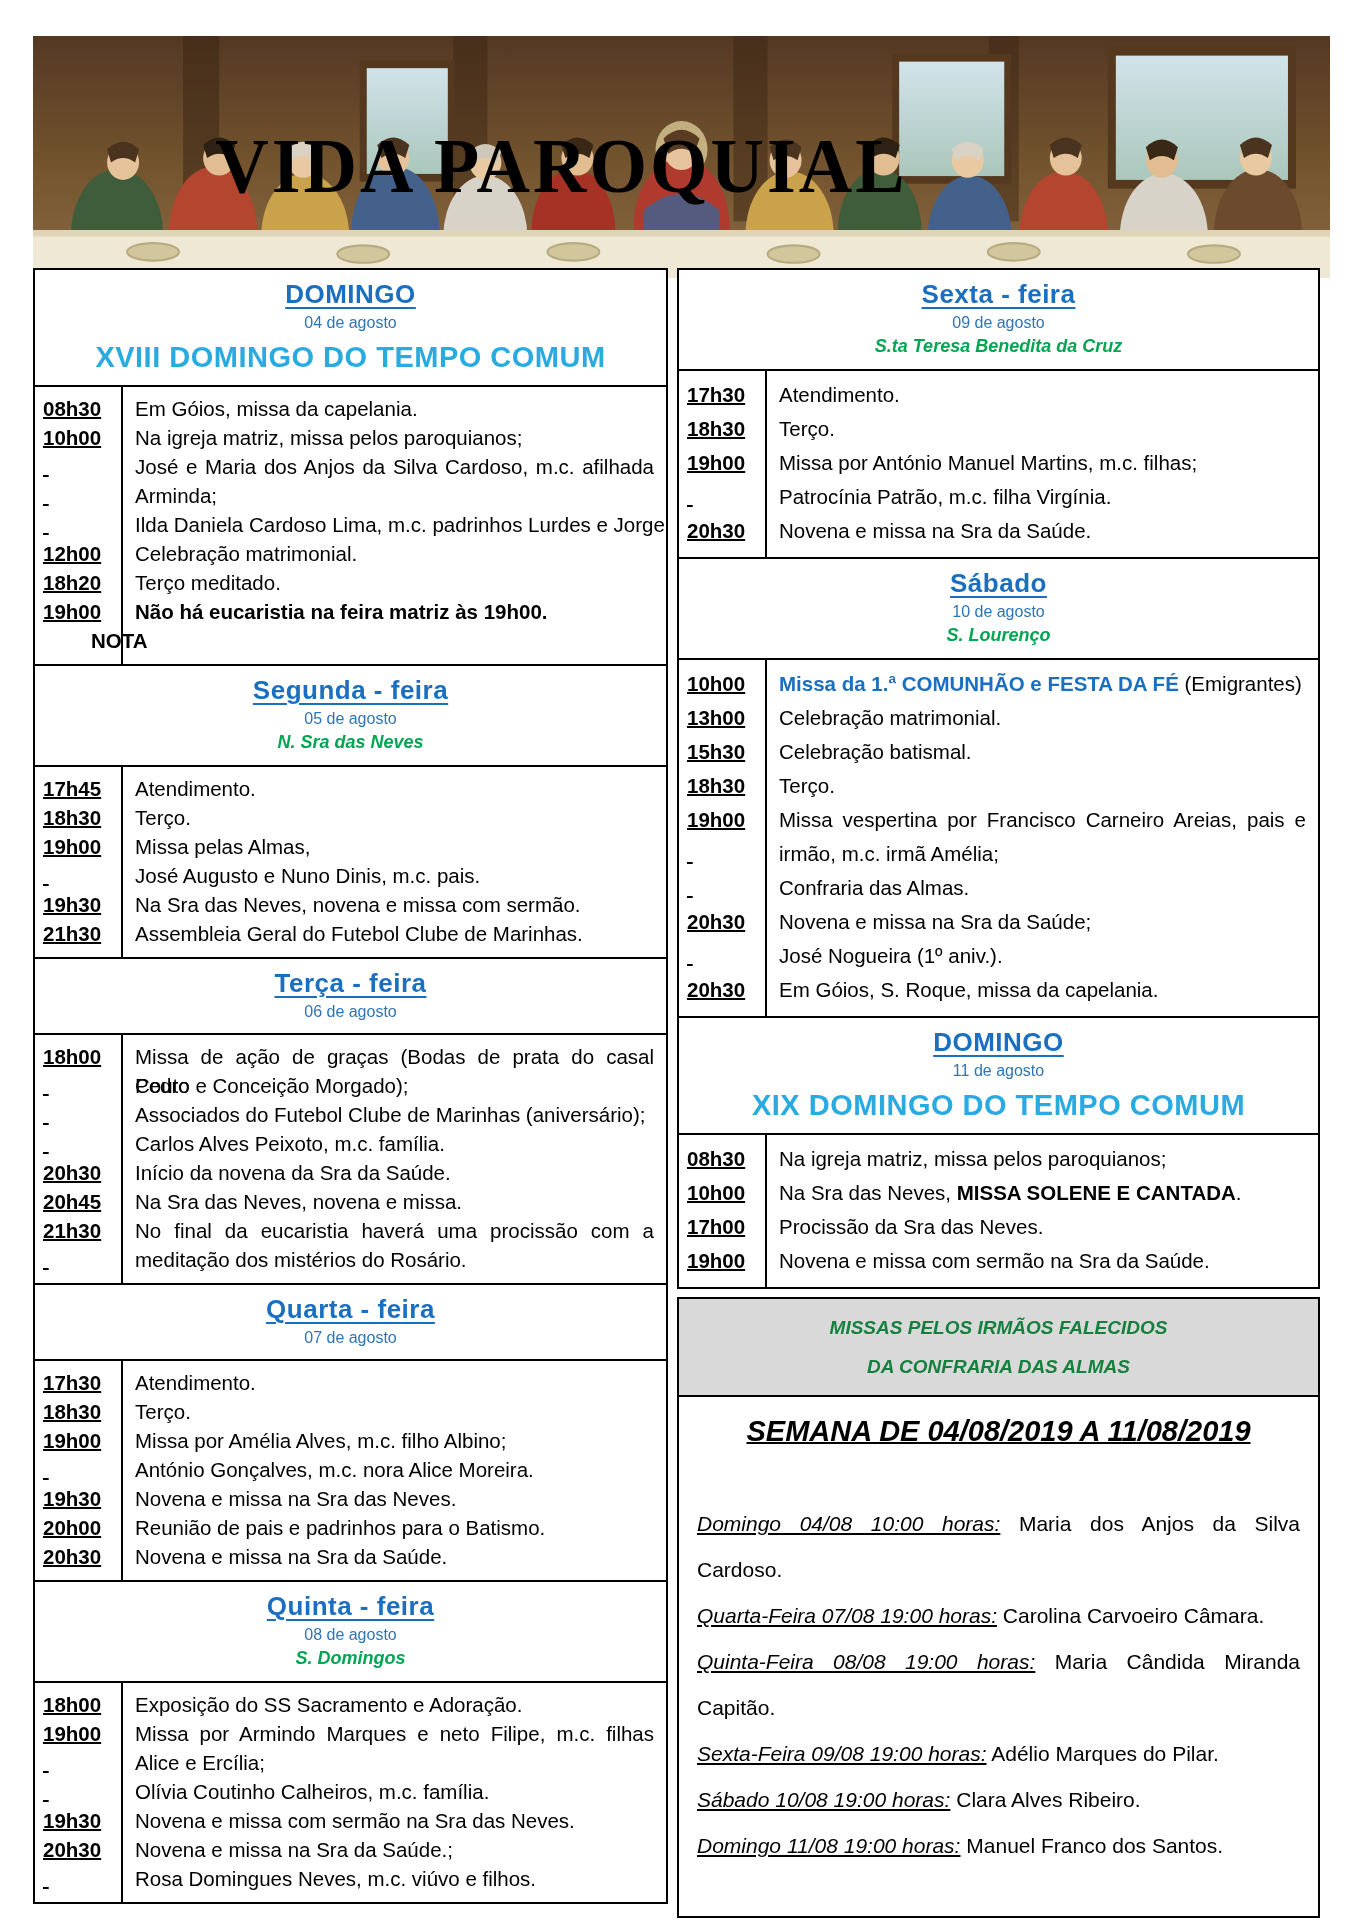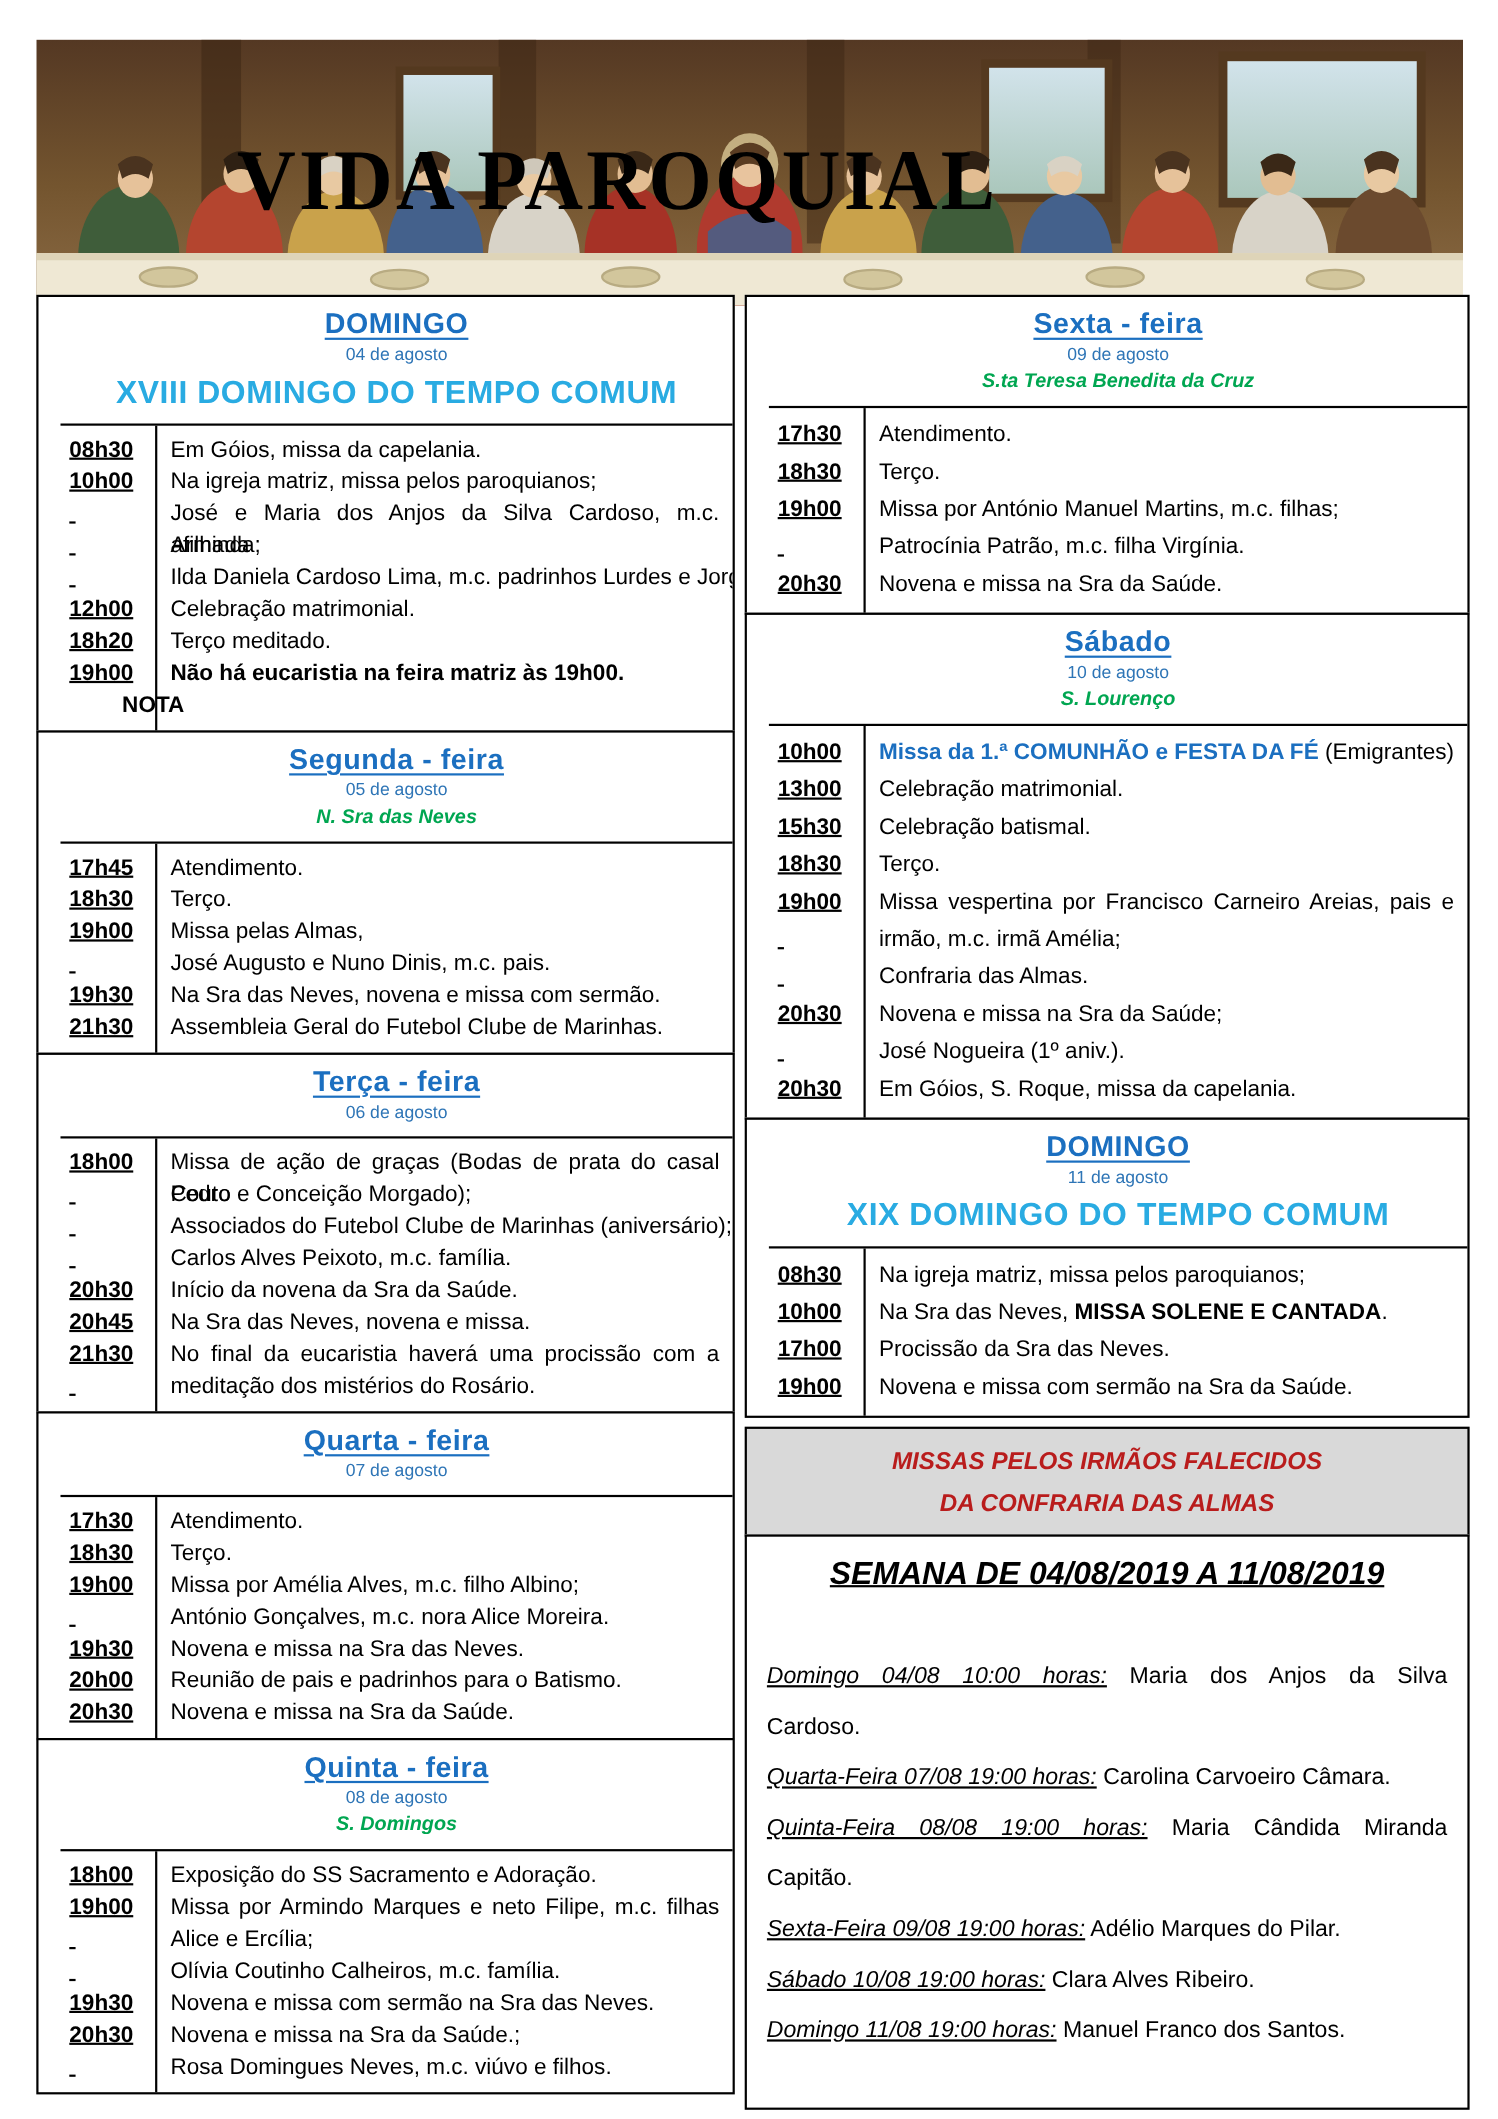--- a/index.html
+++ b/index.html
@@ -12,21 +12,21 @@
   .page-title{position:absolute;bottom:26px;left:50%;transform:translateX(-50%) translateX(-120px) scaleY(1.06);
         font-family:"Liberation Serif","DejaVu Serif",serif;font-weight:bold;font-size:74px;
         letter-spacing:3px;color:#000;white-space:nowrap;line-height:1;}
 
   
   .columns{position:absolute;top:268px;left:33px;width:1287px;display:flex;gap:9px;align-items:flex-start;}
   .col{display:block;}
   .col-left{width:635px;}
   .col-right{width:705px;}
 
-  .sec{border:2px solid #000;margin-top:-2px;background:#fff;box-sizing:border-box;padding-left:20px;}
+  .sec{border:2px solid #000;margin-top:-2px;background:#fff;box-sizing:border-box;}
   .col .sec:first-child{margin-top:0;}
   .sec.gap{margin-top:8px;}
 
   
   .sec-head{text-align:center;padding:9px 6px 11px;}
   .day-name{font-size:26px;line-height:30px;font-weight:bold;color:var(--blue);
             text-decoration:underline;text-decoration-thickness:2px;text-underline-offset:4px;letter-spacing:.5px;}
   .day-date{font-size:16px;line-height:21px;color:var(--dateblue);margin-top:3px;}
   .day-saint{font-size:18px;line-height:23px;font-weight:bold;font-style:italic;color:var(--green);margin-top:2px;}
   .day-feast{font-size:29px;line-height:33px;font-weight:bold;color:var(--lblue);margin-top:8px;letter-spacing:.5px;}
@@ -41,21 +41,21 @@
   .t-ln.no-u{text-decoration:none;margin-left:48px;}
   .ln.j{white-space:normal;text-align:justify;text-align-last:justify;}
 
   .b{font-weight:bold;}
   .i{font-style:italic;}
   .u{text-decoration:underline;}
   .c-blue{color:var(--blue);}
 
   
   .banner{background:var(--bannerbg);text-align:center;padding:9px 8px;}
-  .banner-line{font-size:22px;line-height:39px;font-weight:bold;font-style:italic;color:#b91c1c;}
+  .banner-line{font-size:19px;line-height:39px;font-weight:bold;font-style:italic;color:#15803d;}
   .memorial{padding:20px 18px 24px;min-height:523px;box-sizing:border-box;}
   .memorial-heading{text-align:center;font-size:29px;line-height:28px;font-weight:bold;font-style:italic;
                     text-decoration:underline;text-decoration-thickness:2px;margin-bottom:56px;}
   .memorial-entry{font-size:21px;height:46px;line-height:46px;white-space:nowrap;overflow:hidden;}
   .memorial-entry.j{white-space:normal;text-align:justify;text-align-last:justify;}
 
   :root{--blue:#1b6fc0;--dateblue:#2e75b6;--green:#00a651;--lblue:#29abe2;--bannerbg:#d9d9d9;}
 </style>
 </head>
 <body>

